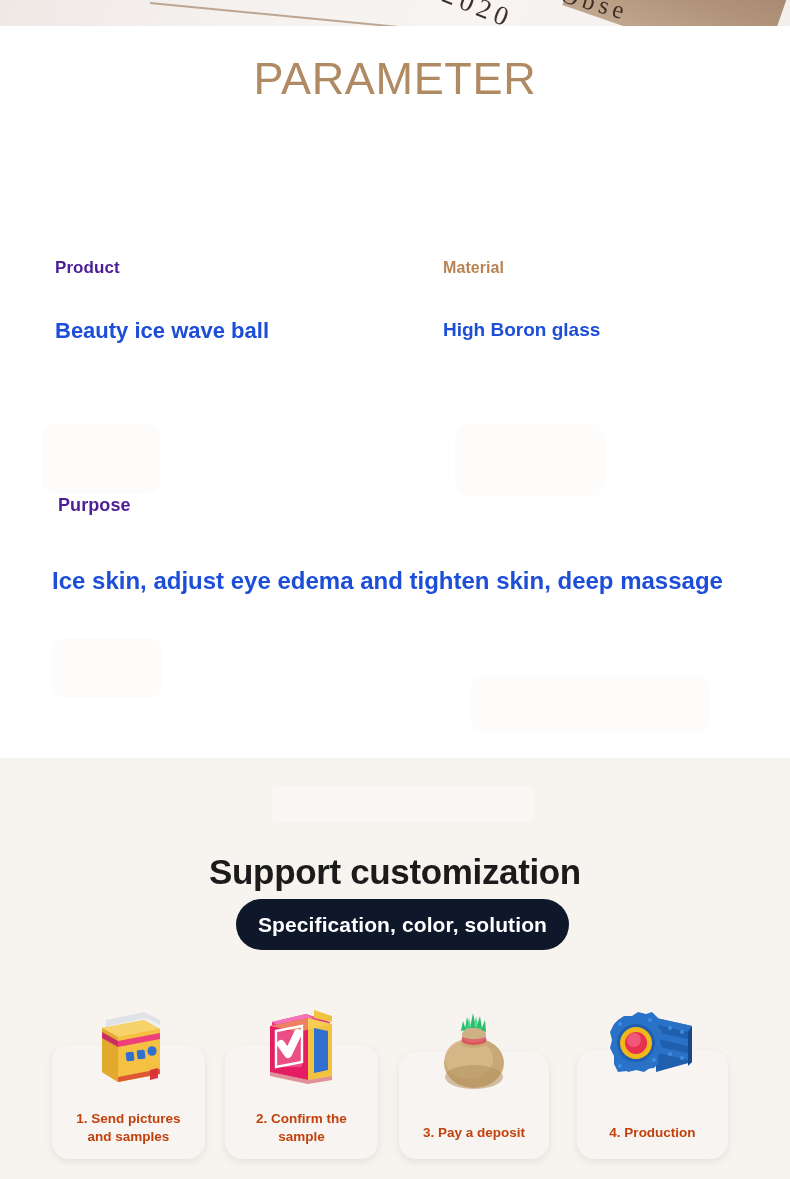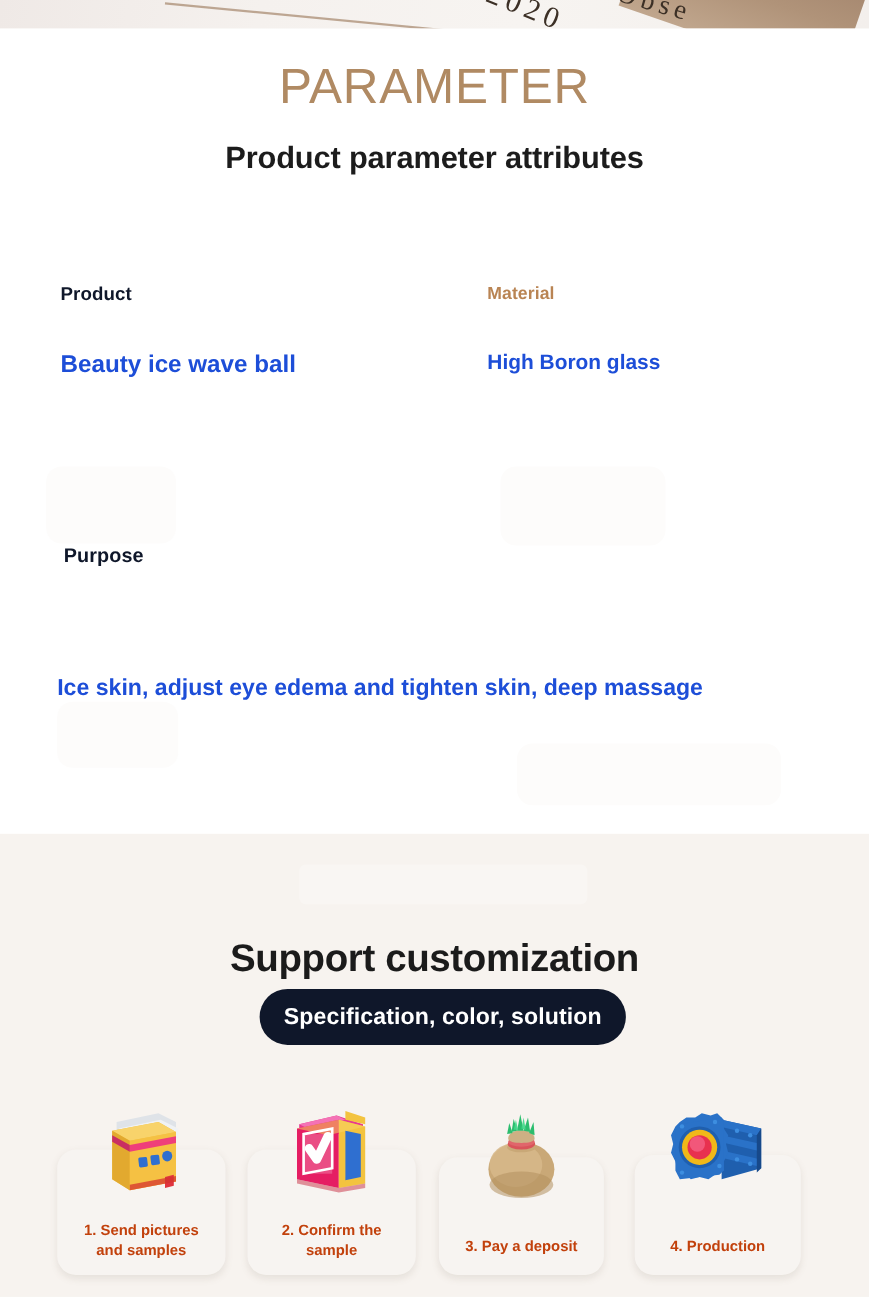--- a/index.html
+++ b/index.html
@@ -73,37 +73,37 @@
     text-align:center;
     font-size:28px;
     font-weight:700;
     color:#1c1c1c;
     letter-spacing:-.005em;
   }
 
   .spec-label {
     position:absolute;
     font-weight:700;
-    color:#0f172a;
+    color:#4c1d95;
     letter-spacing:.005em;
   }
   .spec-value {
     position:absolute;
     font-weight:700;
     color:#1d4ed8;
     white-space:nowrap;
     text-align:right;
   }
 
   .lbl-product  { left:55px;  top:232px; font-size:17px; }
   .val-product  { left:55px;  top:292px; font-size:22px; }
   .lbl-material { left:443px; top:233px; font-size:16px; color:#b98453; }
   .val-material { left:443px; top:293px; font-size:19px; }
   .lbl-purpose  { left:58px;  top:469px; font-size:18px; }
-  .val-purpose  { left:52px;  top:541px; font-size:21px;margin-top:47px; }
+  .val-purpose  { left:52px;  top:541px; font-size:24px; }
 
   
   .wm {
     position:absolute;
     background:#fdfcfb;
     border-radius:14px;
     pointer-events:none;
   }
   .wm-a { left:42px;  top:398px; width:118px; height:70px; }
   .wm-b { left:455px; top:398px; width:150px; height:72px; }
@@ -193,21 +193,20 @@
   </div>
 
   <div class="param-section">
 
     <div class="wm wm-a"></div>
     <div class="wm wm-b"></div>
     <div class="wm wm-c"></div>
     <div class="wm wm-d"></div>
 
     <div class="title-en">PARAMETER</div>
-    <div class="title-sub">Product parameter attributes</div>
 
     <div class="spec-label lbl-product">Product</div>
     <div class="spec-value val-product">Beauty ice wave ball</div>
 
     <div class="spec-label lbl-material">Material</div>
     <div class="spec-value val-material">High Boron glass</div>
 
     <div class="spec-label lbl-purpose">Purpose</div>
     <div class="spec-value val-purpose">Ice skin, adjust eye edema and tighten skin, deep massage</div>
   </div>

